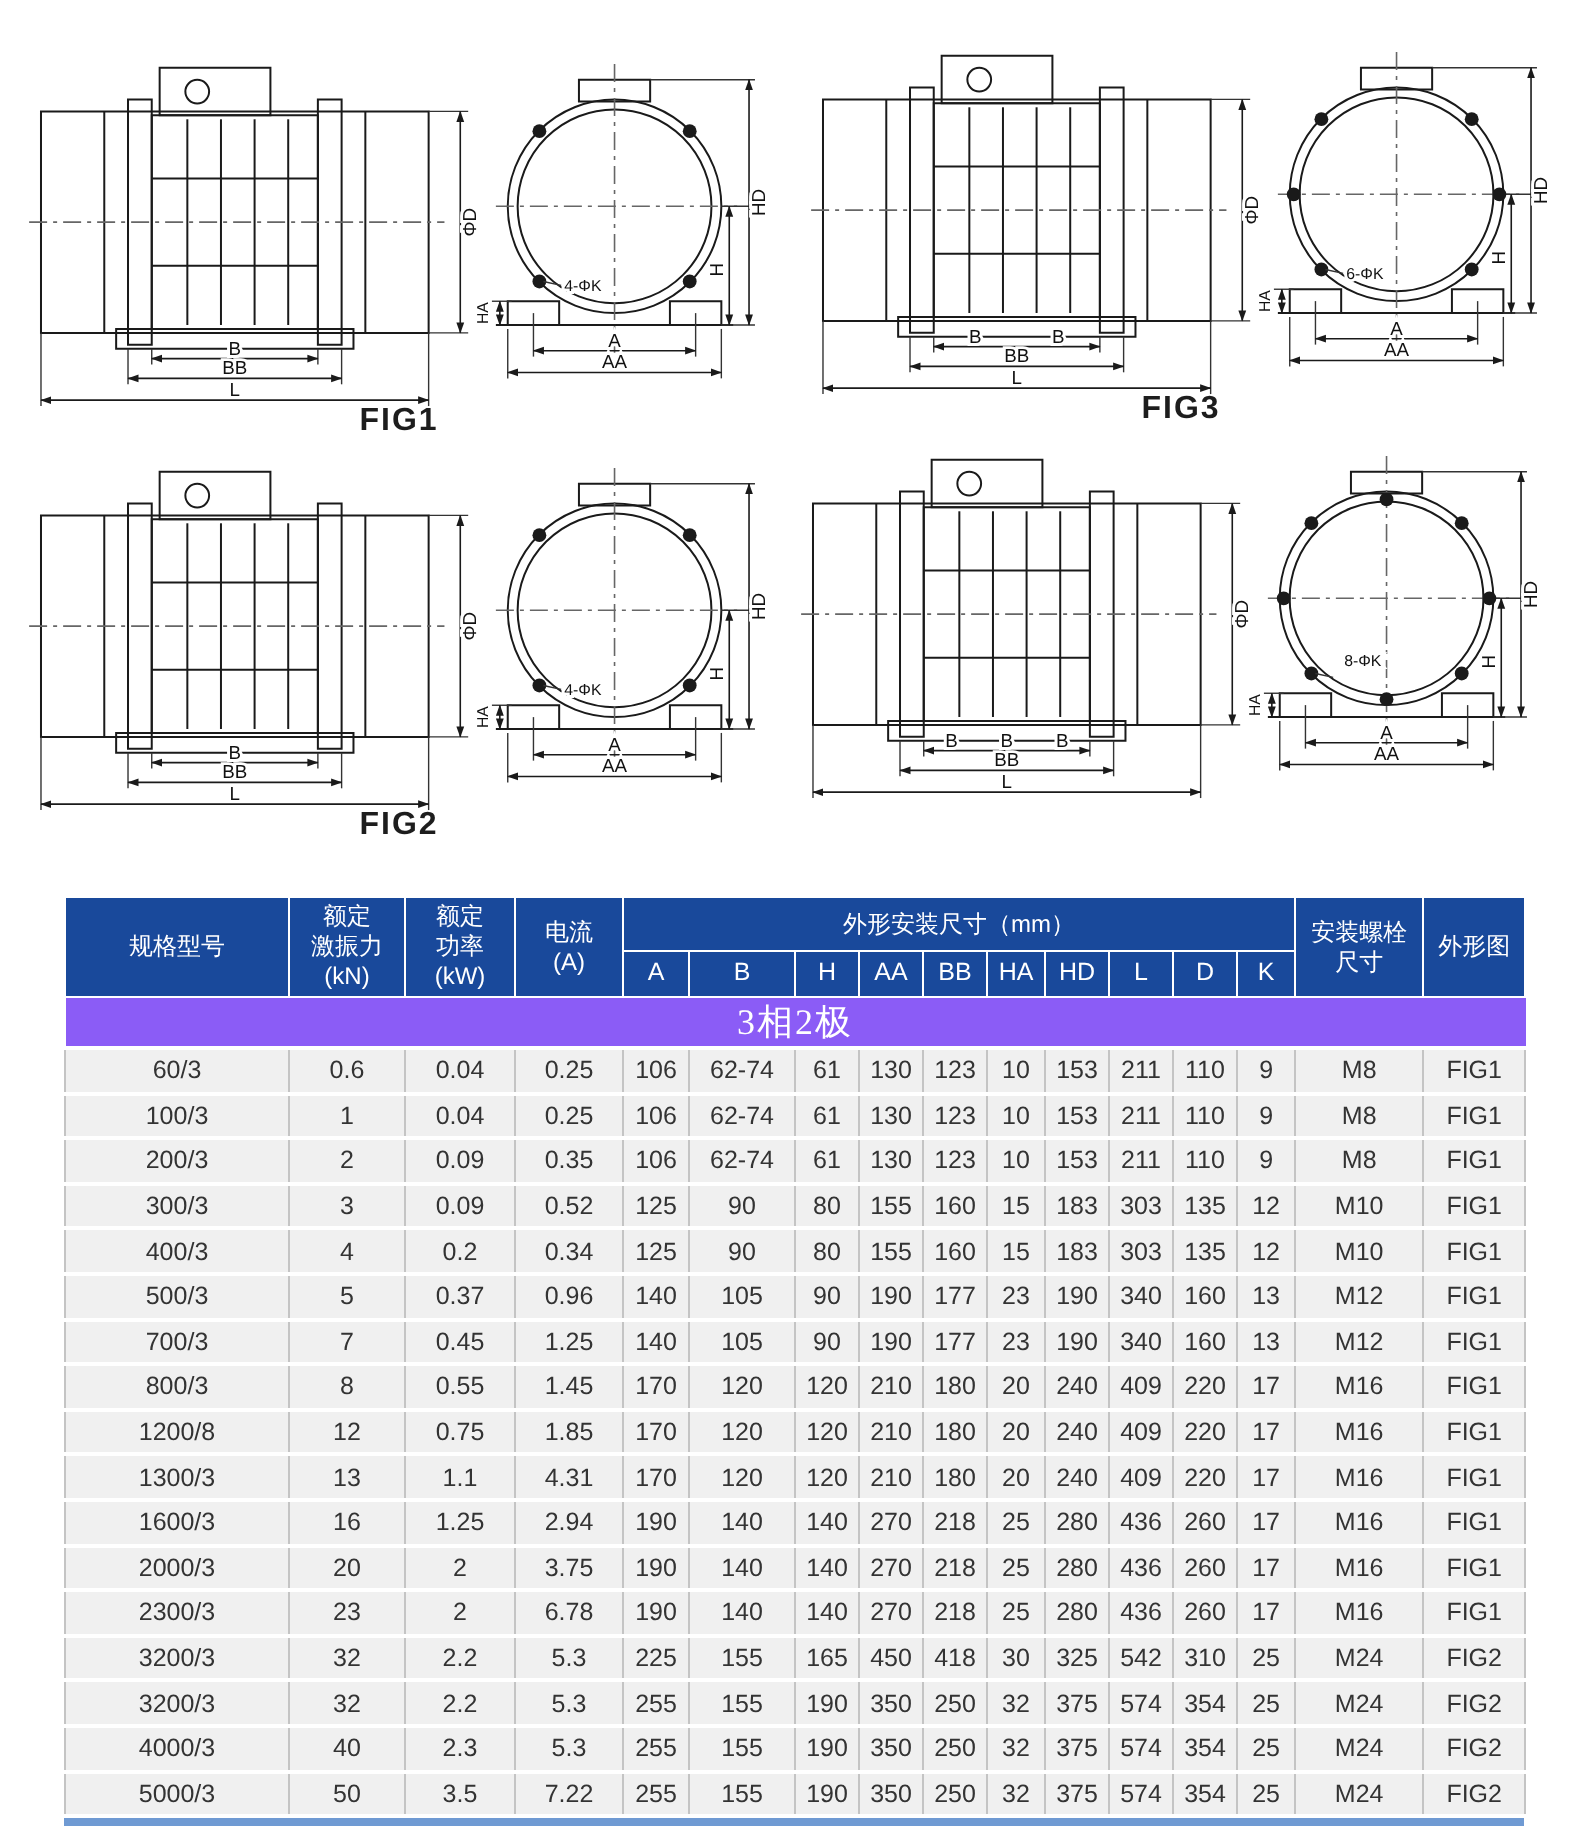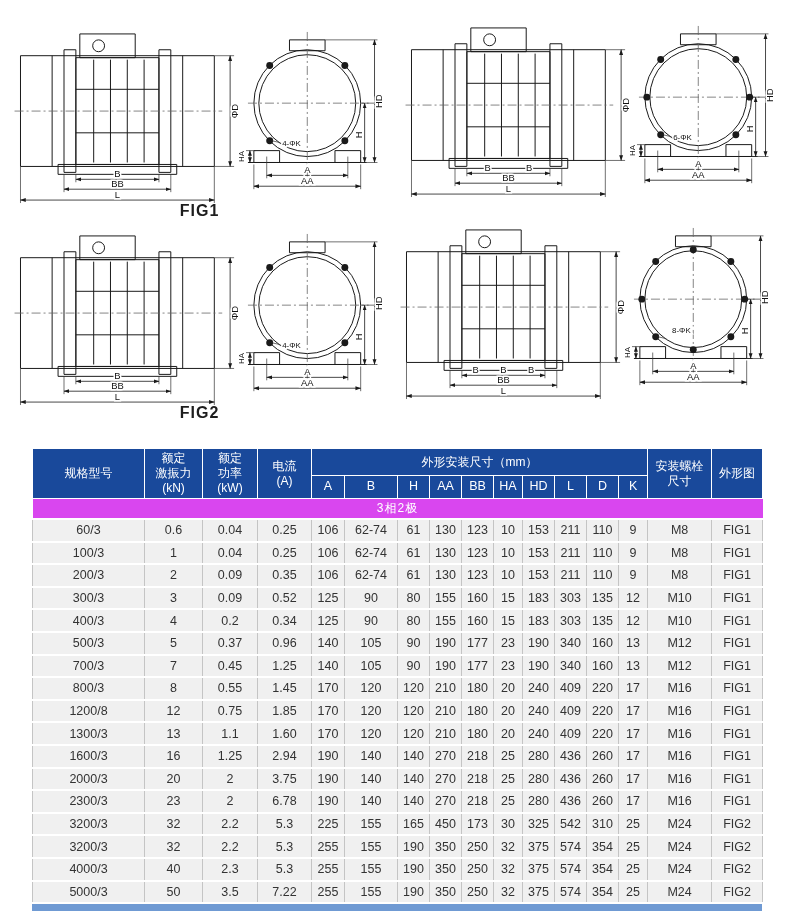--- a/index.html
+++ b/index.html
@@ -37,22 +37,22 @@
     border:1px solid #fff; padding:2px 1px; white-space:pre-line; text-align:center;
   }
   table.spec thead tr.sub th { height:20px; padding:1px; font-size:12.5px; }
   table.spec td {
     background:#f0f0f0; color:#333; font-size:12.5px; text-align:center;
     border-left:1px solid #c4c4c4; border-right:1px solid #c4c4c4;
     border-bottom:2px solid #ffffff; height:20.6px; padding:0 1px;
     overflow:hidden; white-space:nowrap;
   }
   table.spec tr.section td {
-    background:#d946ef; color:#fff; font-size:12px; height:19px;
-    border:none; border-bottom:2px solid #fff; letter-spacing:1px;
+    background:#8b5cf6; color:#fff; font-size:18px; height:19px;
+    border:none; border-bottom:2px solid #fff; letter-spacing:1px;font-family:Liberation Serif, serif;
   }
   .bottom-band { width:730px; height:7px; background:#6f9ad3; margin-left:32px; }
 </style>
 </head>
 <body>
 
 <svg id="figdefs" width="0" height="0" style="position:absolute">
   <defs>
     <marker id="ar" viewBox="0 0 8 8" markerWidth="7" markerHeight="7" refX="7.5" refY="4" orient="auto-start-reverse">
       <path d="M0,1.2 L8,4 L0,6.8 Z" fill="#1a1a1a" stroke="none"></path>
@@ -149,20 +149,21 @@
       <text class="dim" x="106" y="161">BB</text>
       <text class="dim" x="106" y="172">L</text>
       <text class="dim" x="228" y="84" transform="rotate(-90 228 84)">ΦD</text>
       <text class="dim" x="298" y="147">A</text>
       <text class="dim" x="298" y="158">AA</text>
       <text class="dim" x="353" y="108" transform="rotate(-90 353 108)">H</text>
       <text class="dim" x="374" y="74" transform="rotate(-90 374 74)">HD</text>
       <text class="dim small" x="234" y="130" transform="rotate(-90 234 130)">HA</text>
       <text class="dim small" x="282" y="119">6-ΦK</text>
     </svg>
+    <div class="fig-label">FIG3</div>
   </div>
 
   <div class="fig" style="left:12px;top:230px">
     <svg viewBox="0 0 375 180" width="372" height="178">
       <use href="#sym-side"></use>
         <use href="#sym-front"></use>
       <text class="dim" x="106" y="151">B</text>
       <text class="dim" x="106" y="161">BB</text>
       <text class="dim" x="106" y="172">L</text>
       <text class="dim" x="228" y="84" transform="rotate(-90 228 84)">ΦD</text>
@@ -412,21 +413,21 @@
           <td>409</td>
           <td>220</td>
           <td>17</td>
           <td>M16</td>
           <td>FIG1</td>
         </tr>
         <tr>
           <td>1300/3</td>
           <td>13</td>
           <td>1.1</td>
-          <td>1.60</td>
+          <td>4.31</td>
           <td>170</td>
           <td>120</td>
           <td>120</td>
           <td>210</td>
           <td>180</td>
           <td>20</td>
           <td>240</td>
           <td>409</td>
           <td>220</td>
           <td>17</td>
@@ -489,21 +490,21 @@
         </tr>
         <tr>
           <td>3200/3</td>
           <td>32</td>
           <td>2.2</td>
           <td>5.3</td>
           <td>225</td>
           <td>155</td>
           <td>165</td>
           <td>450</td>
-          <td>173</td>
+          <td>418</td>
           <td>30</td>
           <td>325</td>
           <td>542</td>
           <td>310</td>
           <td>25</td>
           <td>M24</td>
           <td>FIG2</td>
         </tr>
         <tr>
           <td>3200/3</td>

